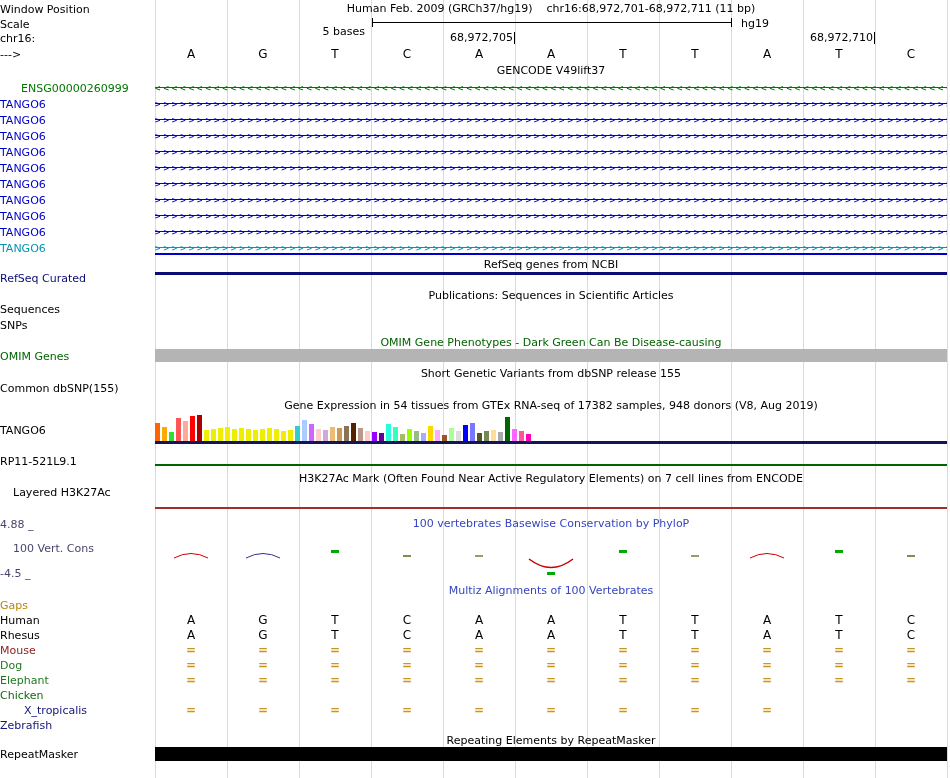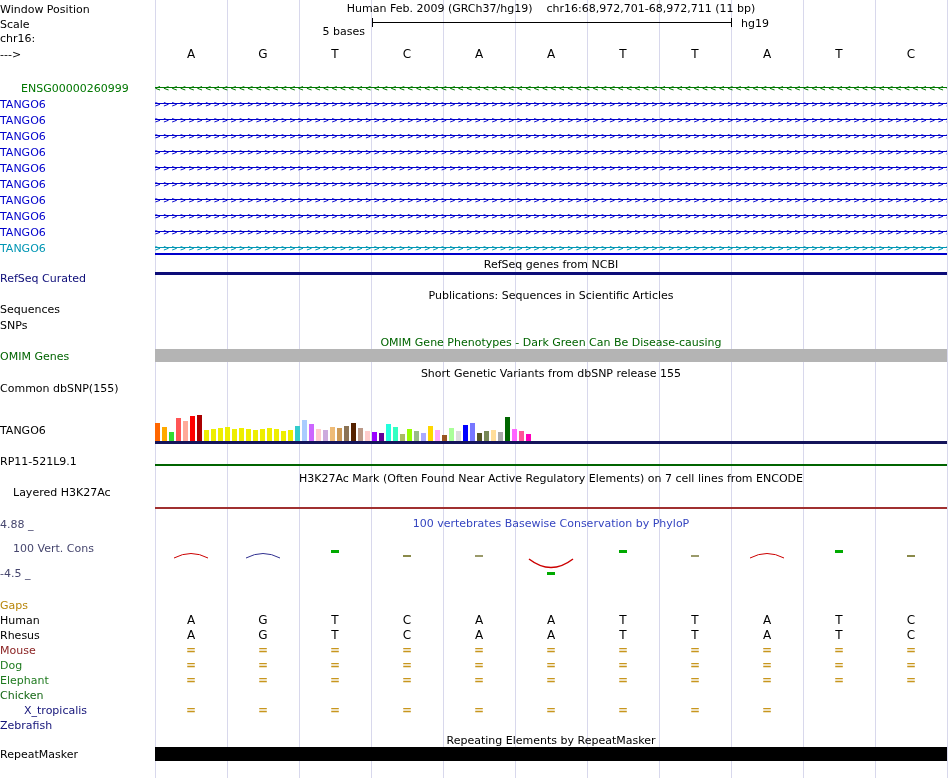--- a/index.html
+++ b/index.html
@@ -60,54 +60,62 @@
   <div class="side-label" style="top:18px">Scale</div>
   <div class="main" style="top:17px;height:13px">
     <span class="scale-text">5 bases</span>
     <div class="scale-bar">
         <div class="scale-bar-line"></div>
       </div>
     <span class="scale-asm">hg19</span>
   </div>
 
   <div class="side-label" style="top:32px">chr16:</div>
+  <div class="main" style="top:31px;height:13px">
+    <span class="pos pos1">68,972,705</span>
+    <div class="tick" style="left:359px"></div>
+    <span class="pos pos2">68,972,710</span>
+    <div class="tick" style="left:719px"></div>
+  </div>
 
   <div class="side-label" style="top:48px">---&gt;</div>
   <div class="main cells bases" style="top:45px" id="ruler-bases">
       <div class="cell">A</div>
       <div class="cell">G</div>
       <div class="cell">T</div>
       <div class="cell">C</div>
       <div class="cell">A</div>
       <div class="cell">A</div>
       <div class="cell">T</div>
       <div class="cell">T</div>
       <div class="cell">A</div>
       <div class="cell">T</div>
       <div class="cell">C</div>
     </div>
 
+  <div class="main center-label" style="top:64px">GENCODE V49lift37</div>
 
   <div class="main hbar" style="top: 253px; background: rgb(0, 0, 204);"></div>
 
   <div class="main center-label small" style="top:258px">RefSeq genes from NCBI</div>
   <div class="side-label" style="top: 272px; color: rgb(12, 12, 120);">RefSeq Curated</div>
   <div class="main hbar" style="top: 272px; height: 3px; background: rgb(12, 12, 120);"></div>
 
   <div class="main center-label small" style="top:289px">Publications: Sequences in Scientific Articles</div>
   <div class="side-label" style="top:303px">Sequences</div>
   <div class="side-label" style="top:319px">SNPs</div>
 
   <div class="main center-label" style="top: 336px; color: rgb(0, 100, 0);">OMIM Gene Phenotypes - Dark Green Can Be Disease-causing</div>
   <div class="side-label" style="top: 350px; color: rgb(0, 100, 0);">OMIM Genes</div>
   <div class="main hbar" style="top: 349px; height: 13px; background: rgb(180, 180, 180);"></div>
 
   <div class="main center-label small" style="top:367px">Short Genetic Variants from dbSNP release 155</div>
   <div class="side-label" style="top:382px">Common dbSNP(155)</div>
 
+  <div class="main center-label" style="top:399px">Gene Expression in 54 tissues from GTEx RNA-seq of 17382 samples, 948 donors (V8, Aug 2019)</div>
   <div class="side-label" style="top:424px">TANGO6</div>
   <div class="main" id="gtex-bars" style="top:411px">
       <div class="gtex-bar" style="height: 18px; background: rgb(255, 102, 0);"></div>
       <div class="gtex-bar" style="height: 14px; background: rgb(255, 170, 0);"></div>
       <div class="gtex-bar" style="height: 9px; background: rgb(51, 221, 51);"></div>
       <div class="gtex-bar" style="height: 23px; background: rgb(255, 85, 85);"></div>
       <div class="gtex-bar" style="height: 20px; background: rgb(255, 170, 153);"></div>
       <div class="gtex-bar" style="height: 25px; background: rgb(255, 0, 0);"></div>
       <div class="gtex-bar" style="height: 26px; background: rgb(170, 0, 0);"></div>
       <div class="gtex-bar" style="height: 11px; background: rgb(238, 238, 0);"></div>
@@ -179,20 +187,21 @@
       <rect x="320" y="27" width="8" height="2" fill="#9a9a6a"></rect>
       <path d="M 374 31 Q 396 48 418 31" stroke="#cc0000" stroke-width="1.5" fill="none"></path>
       <rect x="392" y="44" width="8" height="3" fill="#00aa00"></rect>
       <rect x="464" y="22" width="8" height="3" fill="#00aa00"></rect>
       <rect x="536" y="27" width="8" height="2" fill="#9a9a6a"></rect>
       <path d="M 595 30 Q 612 21 629 30" stroke="#cc0000" fill="none"></path>
       <rect x="680" y="22" width="8" height="3" fill="#00aa00"></rect>
       <rect x="752" y="27" width="8" height="2" fill="#8a8a4a"></rect>
     </svg>
 
+  <div class="main center-label" style="top: 584px; color: rgb(53, 69, 192);">Multiz Alignments of 100 Vertebrates</div>
 
   <div class="main center-label" style="top:734px">Repeating Elements by RepeatMasker</div>
   <div class="side-label" style="top:748px">RepeatMasker</div>
   <div class="main hbar" style="top: 747px; height: 14px; background: rgb(0, 0, 0);"></div>
 <div class="side-label" style="top: 82px; color: rgb(0, 119, 0); margin-left: 21px;">ENSG00000260999</div>
     <div class="main arrow-line" style="top: 80px; color: rgb(0, 119, 0);">&lt;&lt;&lt;&lt;&lt;&lt;&lt;&lt;&lt;&lt;&lt;&lt;&lt;&lt;&lt;&lt;&lt;&lt;&lt;&lt;&lt;&lt;&lt;&lt;&lt;&lt;&lt;&lt;&lt;&lt;&lt;&lt;&lt;&lt;&lt;&lt;&lt;&lt;&lt;&lt;&lt;&lt;&lt;&lt;&lt;&lt;&lt;&lt;&lt;&lt;&lt;&lt;&lt;&lt;&lt;&lt;&lt;&lt;&lt;&lt;&lt;&lt;&lt;&lt;&lt;&lt;&lt;&lt;&lt;&lt;&lt;&lt;&lt;&lt;&lt;&lt;&lt;&lt;&lt;&lt;&lt;&lt;&lt;&lt;&lt;&lt;&lt;&lt;&lt;&lt;&lt;&lt;&lt;&lt;&lt;&lt;&lt;&lt;&lt;&lt;&lt;&lt;&lt;&lt;&lt;&lt;&lt;&lt;&lt;&lt;&lt;&lt;&lt;&lt;&lt;&lt;&lt;&lt;&lt;&lt;&lt;&lt;&lt;&lt;&lt;&lt;&lt;&lt;&lt;&lt;</div>
     <div class="side-label" style="top: 98px; color: rgb(0, 0, 204);">TANGO6</div>
     <div class="main arrow-line" style="top: 96px; color: rgb(0, 0, 204);">&gt;&gt;&gt;&gt;&gt;&gt;&gt;&gt;&gt;&gt;&gt;&gt;&gt;&gt;&gt;&gt;&gt;&gt;&gt;&gt;&gt;&gt;&gt;&gt;&gt;&gt;&gt;&gt;&gt;&gt;&gt;&gt;&gt;&gt;&gt;&gt;&gt;&gt;&gt;&gt;&gt;&gt;&gt;&gt;&gt;&gt;&gt;&gt;&gt;&gt;&gt;&gt;&gt;&gt;&gt;&gt;&gt;&gt;&gt;&gt;&gt;&gt;&gt;&gt;&gt;&gt;&gt;&gt;&gt;&gt;&gt;&gt;&gt;&gt;&gt;&gt;&gt;&gt;&gt;&gt;&gt;&gt;&gt;&gt;&gt;&gt;&gt;&gt;&gt;&gt;&gt;&gt;&gt;&gt;&gt;&gt;&gt;&gt;&gt;&gt;&gt;&gt;&gt;&gt;&gt;&gt;&gt;&gt;&gt;&gt;&gt;&gt;&gt;&gt;&gt;&gt;&gt;&gt;&gt;&gt;&gt;&gt;&gt;&gt;&gt;&gt;&gt;&gt;&gt;&gt;</div>
     <div class="side-label" style="top: 114px; color: rgb(0, 0, 204);">TANGO6</div>
     <div class="main arrow-line" style="top: 112px; color: rgb(0, 0, 204);">&gt;&gt;&gt;&gt;&gt;&gt;&gt;&gt;&gt;&gt;&gt;&gt;&gt;&gt;&gt;&gt;&gt;&gt;&gt;&gt;&gt;&gt;&gt;&gt;&gt;&gt;&gt;&gt;&gt;&gt;&gt;&gt;&gt;&gt;&gt;&gt;&gt;&gt;&gt;&gt;&gt;&gt;&gt;&gt;&gt;&gt;&gt;&gt;&gt;&gt;&gt;&gt;&gt;&gt;&gt;&gt;&gt;&gt;&gt;&gt;&gt;&gt;&gt;&gt;&gt;&gt;&gt;&gt;&gt;&gt;&gt;&gt;&gt;&gt;&gt;&gt;&gt;&gt;&gt;&gt;&gt;&gt;&gt;&gt;&gt;&gt;&gt;&gt;&gt;&gt;&gt;&gt;&gt;&gt;&gt;&gt;&gt;&gt;&gt;&gt;&gt;&gt;&gt;&gt;&gt;&gt;&gt;&gt;&gt;&gt;&gt;&gt;&gt;&gt;&gt;&gt;&gt;&gt;&gt;&gt;&gt;&gt;&gt;&gt;&gt;&gt;&gt;&gt;&gt;&gt;</div>

